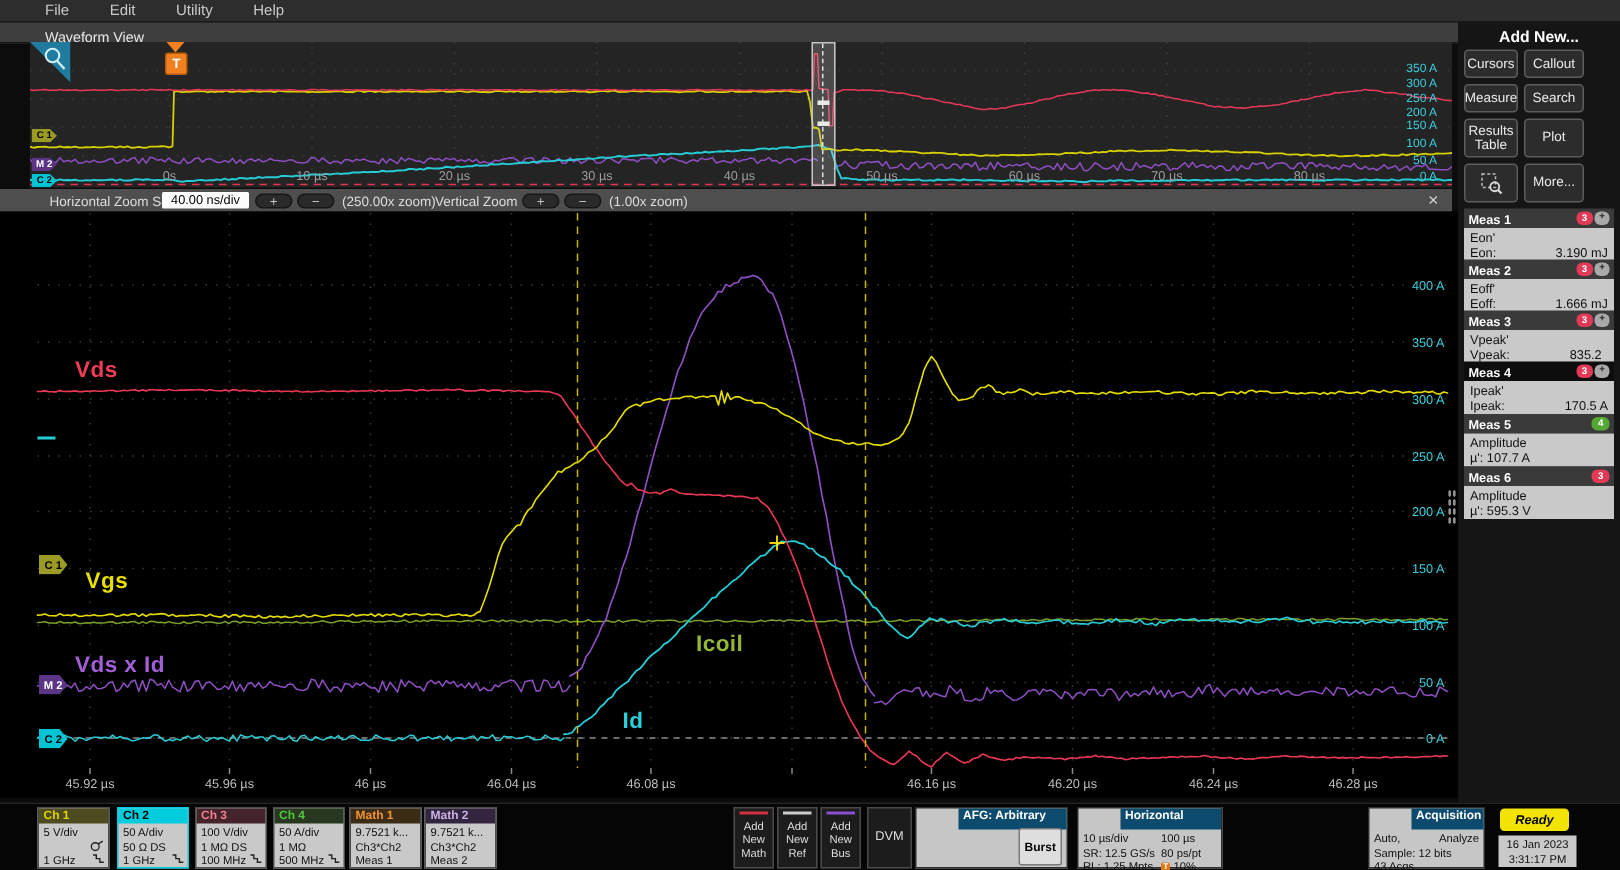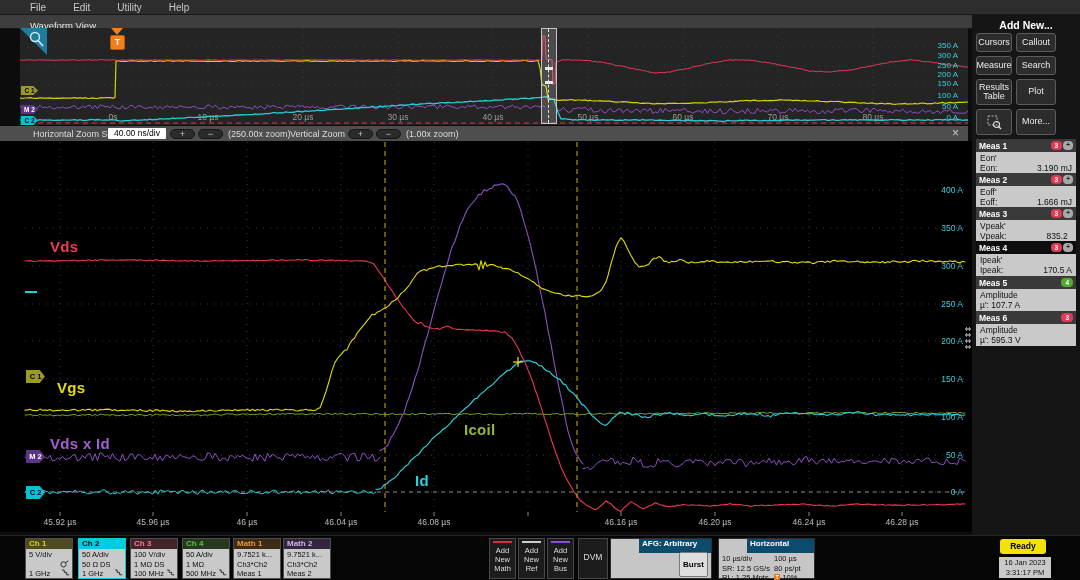--- a/index.html
+++ b/index.html
@@ -72,21 +72,21 @@
   .panel{position:absolute;top:2px;height:41px;background:#c6c6c6;border:1px solid #2e2e2e;box-sizing:border-box;}
   .panel-head{height:14px;background:#0c4a6e;color:#fff;font-size:8px;font-weight:bold;padding-left:3px;line-height:10px;margin-left:28px;}
   .panel-body{font-size:7.5px;color:#111;padding:1px 3px;line-height:9.6px;}
   .hrow{display:flex;}
   .hrow .l{width:52px;}
   .burst{position:absolute;right:3px;top:13px;width:27px;height:23px;background:#dedede;border:1px solid #7a7a7a;border-radius:2px;
          font-size:8px;font-weight:bold;color:#000;text-align:center;line-height:23px;}
   .minit{display:inline-block;background:#e07818;color:#fff;font-size:5.5px;font-weight:bold;line-height:7px;
          padding:0 1.5px;border-radius:1px;margin-right:2px;vertical-align:1px;}
   .ready{position:absolute;left:1000px;top:3px;width:46px;height:15px;background:#f2e300;border-radius:3px;
-         color:#000;font-weight:bold;font-size:8.5px;text-align:center;line-height:15px;}
+         color:#000;font-weight:bold;font-size:8.5px;text-align:center;line-height:15px;font-style:italic;}
   .dt{position:absolute;left:999px;top:21px;width:52px;height:21px;background:#c9c9c9;color:#111;
       font-size:7.5px;text-align:center;line-height:10px;padding-top:1px;box-sizing:border-box;}
 </style>
 </head>
 <body>
 
 <div class="stage">
   <div class="menubar" id="menubar">
       <span class="menu-item">File</span>
       <span class="menu-item">Edit</span>
@@ -499,14 +499,25 @@
           <div class="hrow">
             <div class="l">SR: 12.5 GS/s</div>
             <div>80 ps/pt</div>
           </div>
           <div class="hrow">
             <div class="l">RL: 1.25 Mpts</div>
             <div><span class="minit">T</span>10%</div>
           </div>
         </div>
       </div>
+      <div class="panel" style="left: 912px; width: 78px;">
+        <div class="panel-head">Acquisition</div>
+        <div class="panel-body">
+          <div class="meas-row">
+            <div style="display: inline;">Auto,</div>
+            <div style="display: inline;">Analyze</div>
+          </div>
+          <div>Sample: 12 bits</div>
+          <div>43 Acqs</div>
+        </div>
+      </div>
     </div>
 </div>
 
 </body></html>

